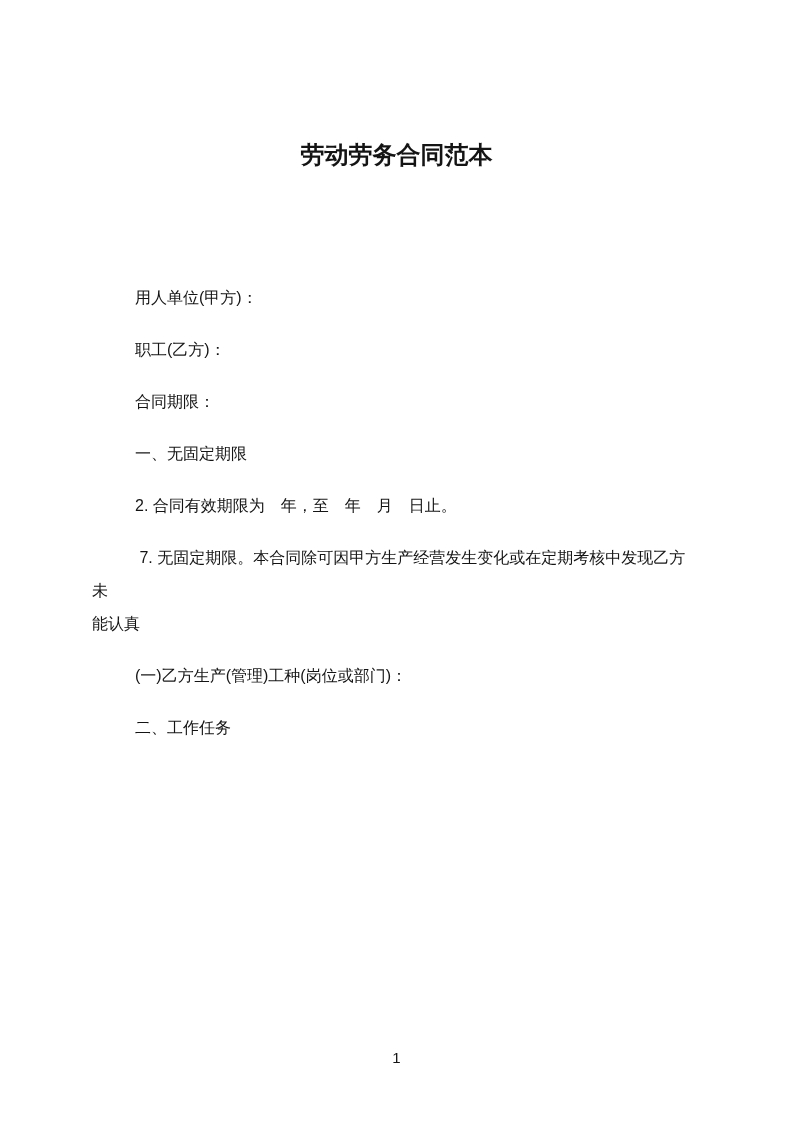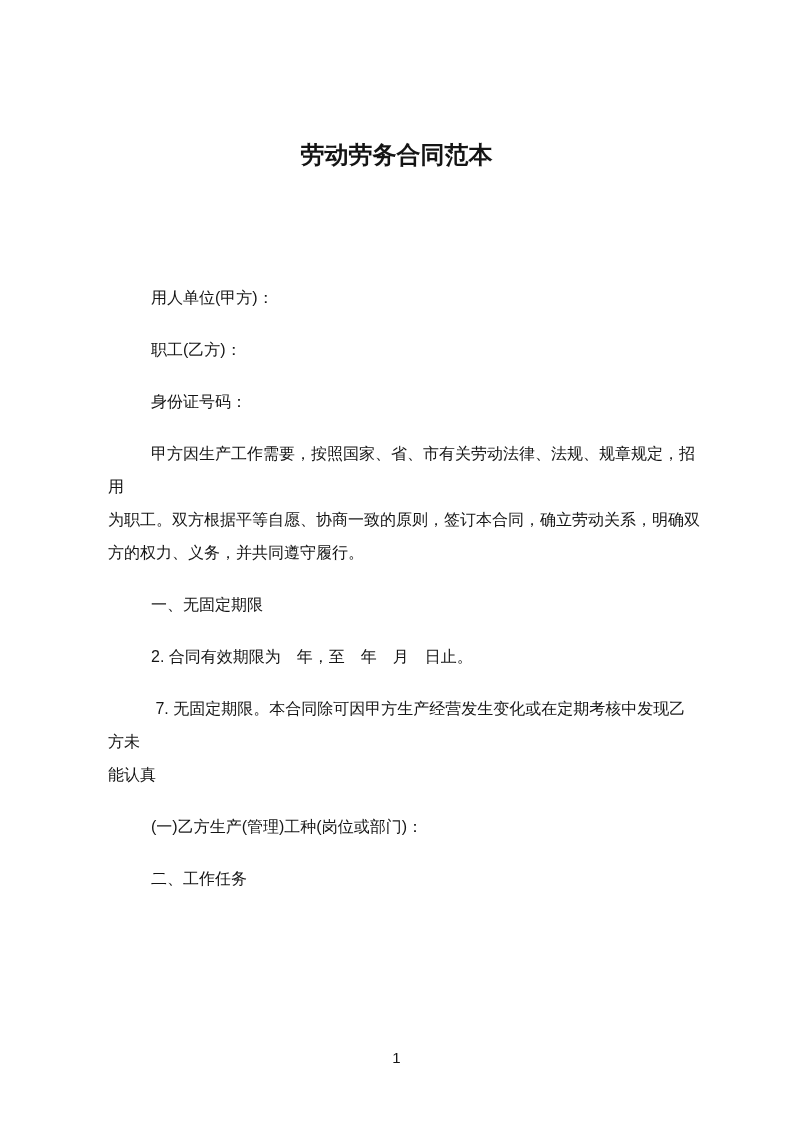--- a/index.html
+++ b/index.html
@@ -24,21 +24,21 @@
     font-weight: 700;
     line-height: 34px;
     text-align: center;
     margin: 0 0 109px 0;
     white-space: pre-wrap;
   }
   .para {
     font-size: 16px;
     font-weight: 400;
     line-height: 33px;
-    margin: 0 0 19px 16px;
+    margin: 0 0 19px 0;
     text-indent: 43px;
     white-space: pre-wrap;
     text-align: left;
   }
   .page-number {
     position: absolute;
     left: 0;
     right: 0;
     top: 1048px;
     text-align: center;
@@ -52,25 +52,22 @@
 
 <div class="page">
   <div class="content">
 
     <h1 class="doc-title">劳动劳务合同范本</h1>
 
     <p class="para">用人单位(甲方)：</p>
 
     <p class="para">职工(乙方)：</p>
 
-    <p class="para">身份证号码：</p>
+    <p class="para">合同期限：</p>
 
-    <p class="para">甲方因生产工作需要，按照国家、省、市有关劳动法律、法规、规章规定，招用
-为职工。双方根据平等自愿、协商一致的原则，签订本合同，确立劳动关系，明确双
-方的权力、义务，并共同遵守履行。</p>
 
     <p class="para">一、无固定期限</p>
 
 
     <p class="para">2. 合同有效期限为　年，至　年　月　日止。</p>
 
     <p class="para"> 7. 无固定期限。本合同除可因甲方生产经营发生变化或在定期考核中发现乙方未
 能认真</p>
 
 

